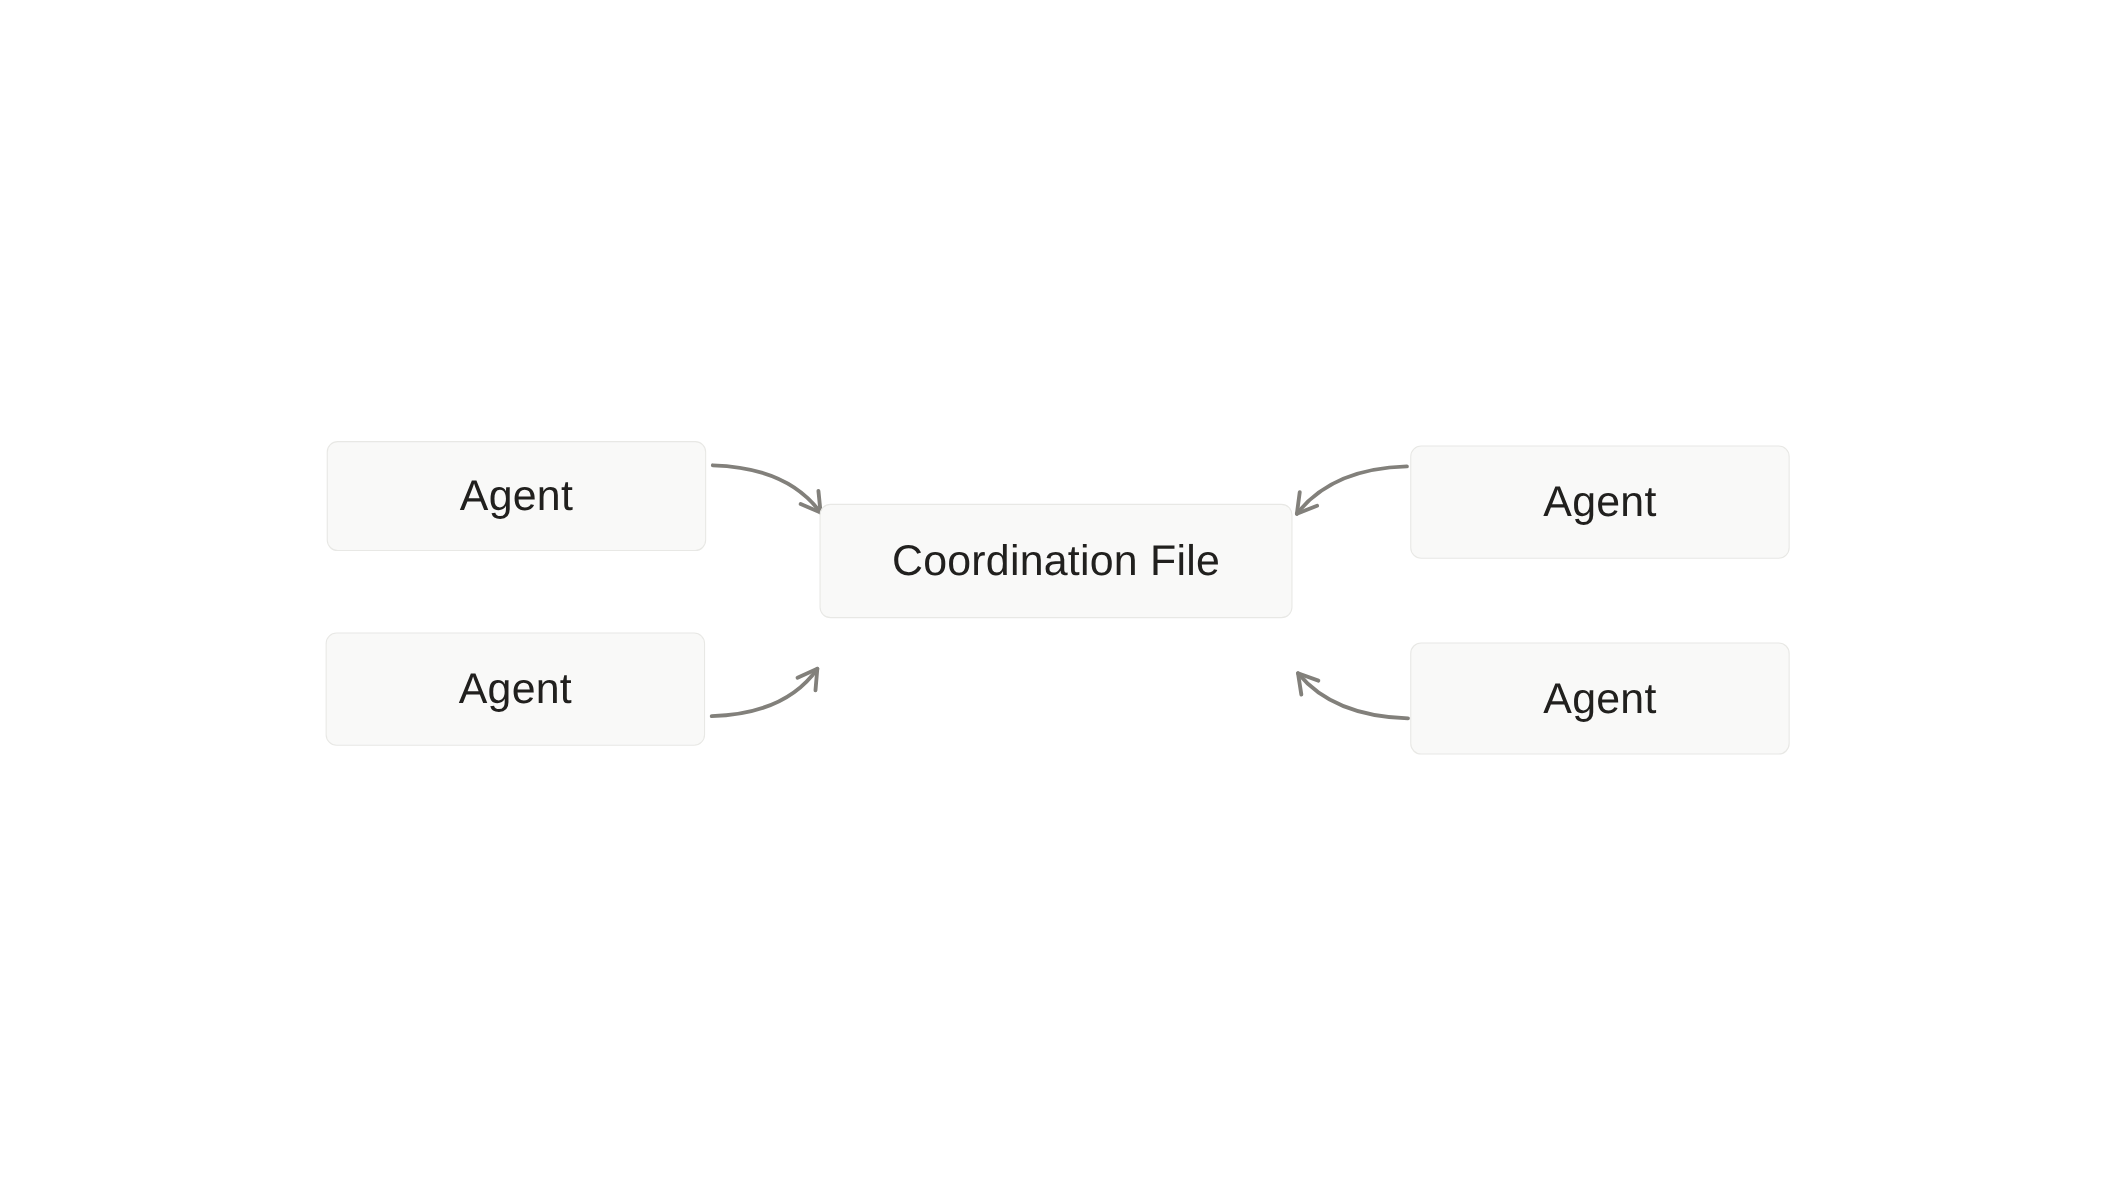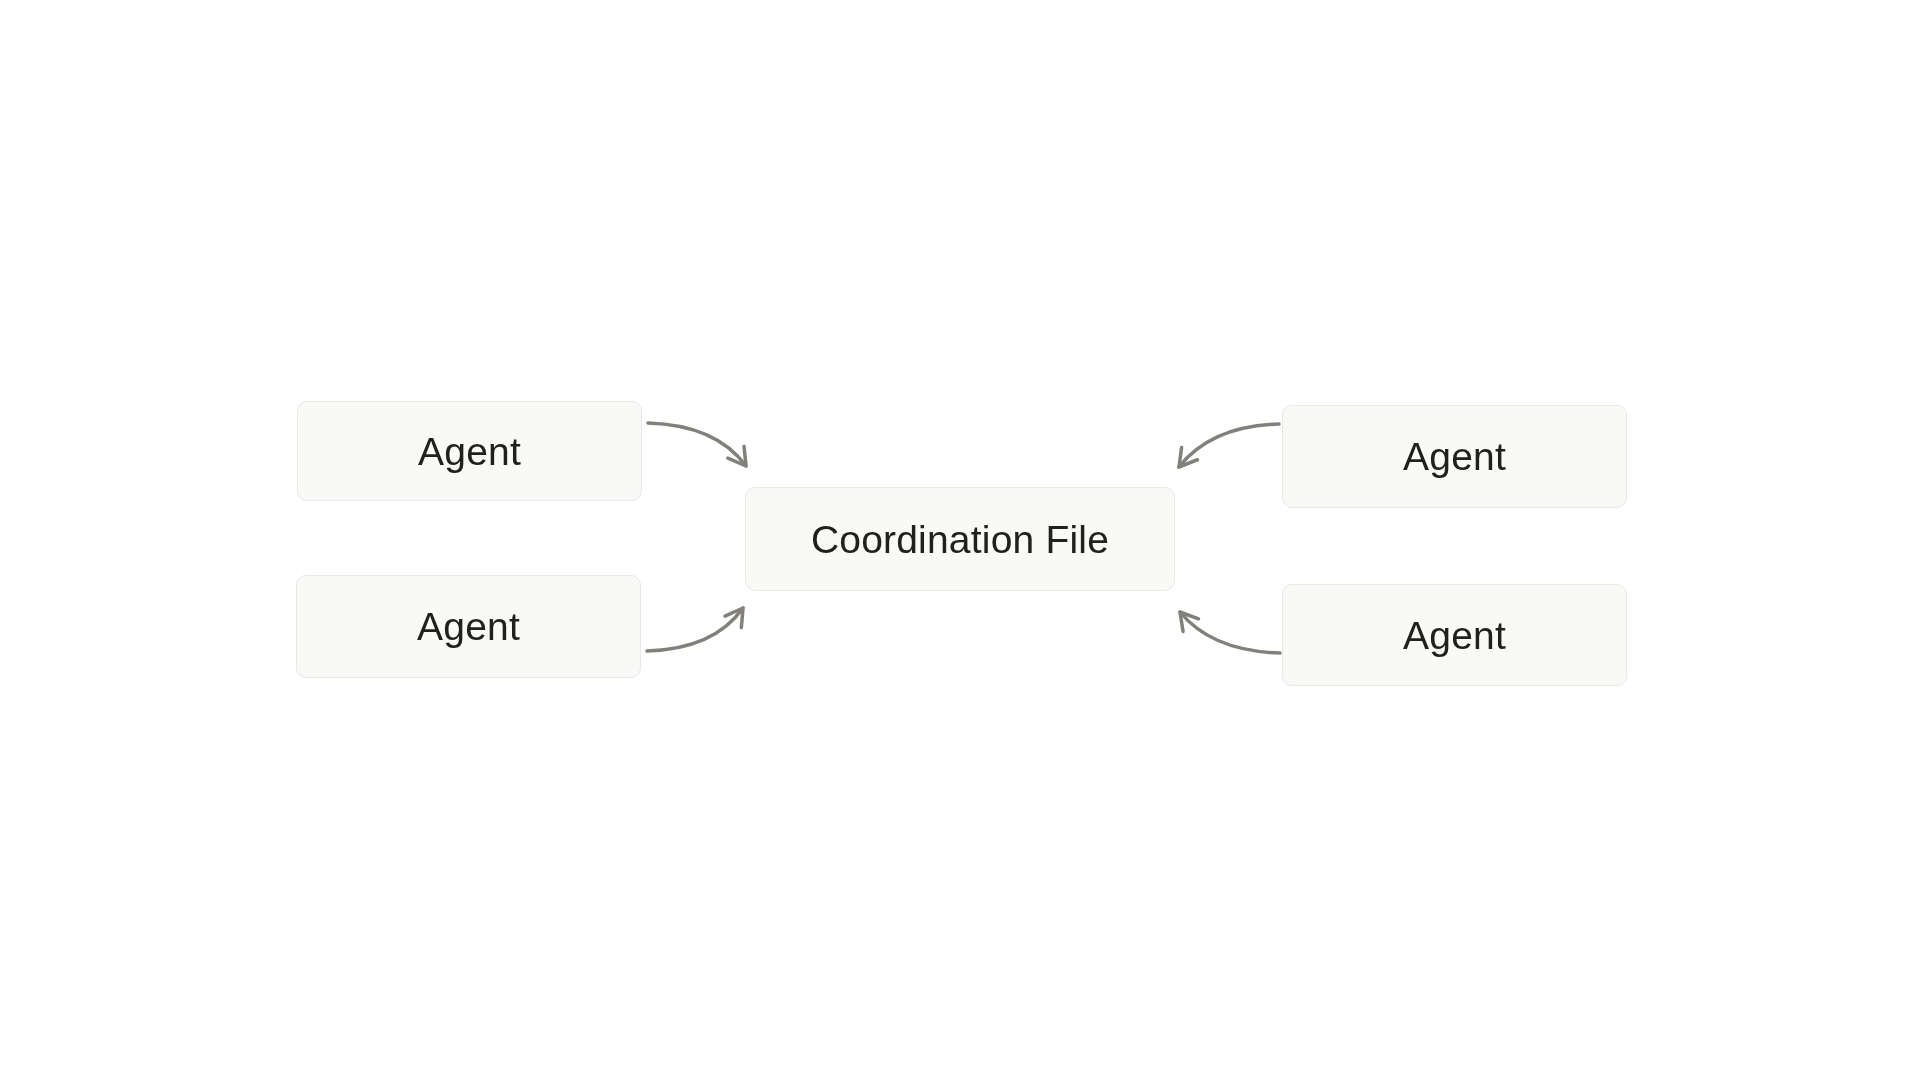--- a/index.html
+++ b/index.html
@@ -57,21 +57,21 @@
     color: var(--label-text);
     font-size: 39px;
     line-height: 1;
     letter-spacing: 0.2px;
     white-space: nowrap;
   }
   #agent-top-left     { left: 297px;  top: 401px; width: 345px; height: 100px; }
   #agent-bottom-left  { left: 296px;  top: 575px; width: 345px; height: 103px; }
   #agent-top-right    { left: 1282px; top: 405px; width: 345px; height: 103px; }
   #agent-bottom-right { left: 1282px; top: 584px; width: 345px; height: 102px; }
-  #center-node        { left: 745px;  top: 487px; width: 430px; height: 104px; }
+  #center-node        { left: 745px;  top: 458px; width: 430px; height: 104px; }
 </style>
 </head>
 <body>
 
 <div class="canvas">
 
   <svg class="arrows-layer" viewBox="0 0 1920 1080" xmlns="http://www.w3.org/2000/svg">
     <defs>
       <marker id="arrowhead" markerUnits="userSpaceOnUse" markerWidth="30" markerHeight="30" viewBox="0 0 30 30" refX="24" refY="15" orient="auto">
         <path class="arrowhead-glyph" d="M7 5 L24 15 L7 25"></path>

